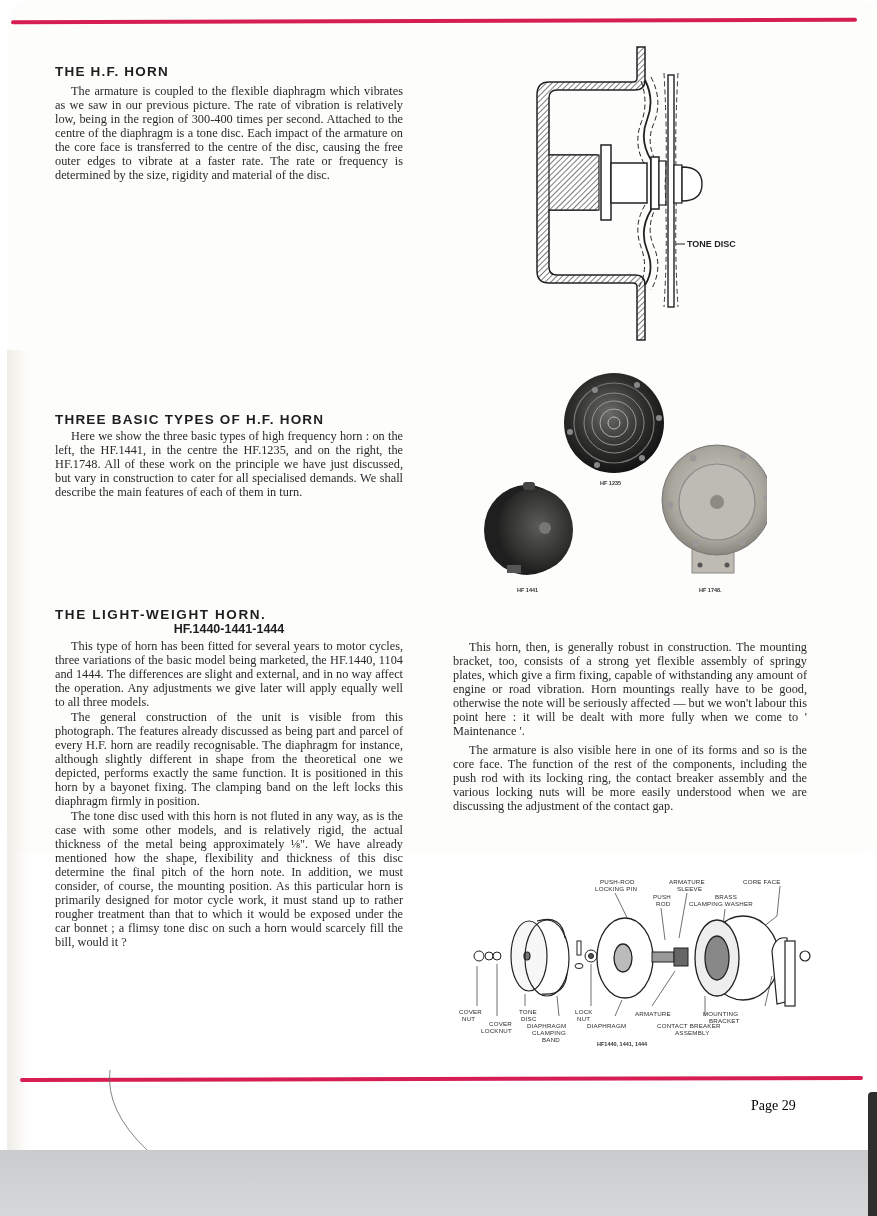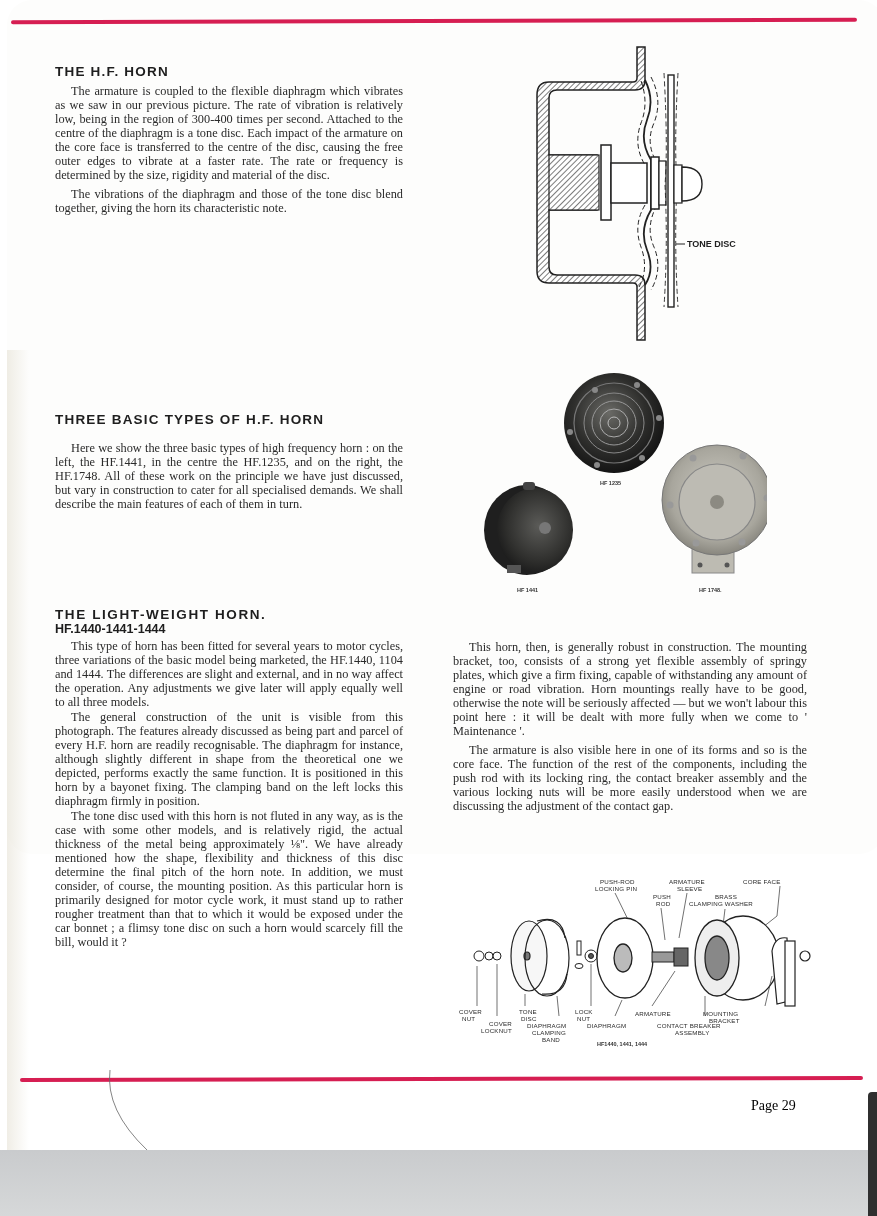--- a/index.html
+++ b/index.html
@@ -11,21 +11,21 @@
     .rule.bottom { left:13px; top:1077px; width:843px; transform:rotate(-0.15deg); }
     .bg-bottom { position:absolute; left:0; top:1150px; width:877px; height:66px;
                  background:linear-gradient(#c9cbcd, #d6d8d9); }
     .edge-bar { position:absolute; left:868px; top:1092px; width:9px; height:124px; background:#2f2f2f; border-radius:4px 0 0 0; }
     .left-stain { position:absolute; left:0; top:350px; width:22px; height:800px;
                   background:linear-gradient(90deg, rgba(225,220,205,0.5), rgba(255,255,255,0)); }
 
     .heading { font-family:"Liberation Sans", "DejaVu Sans", sans-serif; font-weight:bold;
                font-size:13.5px; letter-spacing:1.2px; color:#1e1e1e; margin:0; }
     .subheading { font-family:"Liberation Sans", "DejaVu Sans", sans-serif; font-weight:bold;
-                  font-size:12.5px; color:#1e1e1e; margin:0; }
+                  font-size:12.5px; color:#1e1e1e; margin:0;text-align:center; }
     .col { position:absolute; width:348px; }
     p.body { margin:0 0 5px 0; font-size:12.3px; line-height:14px; text-align:justify; text-indent:16px; }
 
     #sec-hf { left:48px; top:64px; }
     #sec-types { left:48px; top:412px; }
     #sec-light { left:48px; top:607px; }
     #sec-right { left:446px; top:640px; width:354px; }
 
     .fig { position:absolute; }
     #fig-section { left:520px; top:45px; width:250px; height:300px;font-weight:bold; }
@@ -40,25 +40,24 @@
 </head>
 <body>
 
 <div class="page">
   <div class="left-stain"></div>
   <div class="rule top"></div>
 
   <div class="col" id="sec-hf">
     <h2 class="heading" style="margin-bottom:5px;">THE H.F. HORN</h2>
     <p class="body">The armature is coupled to the flexible diaphragm which vibrates as we saw in our previous picture. The rate of vibration is relatively low, being in the region of 300-400 times per second. Attached to the centre of the diaphragm is a tone disc. Each impact of the armature on the core face is transferred to the centre of the disc, causing the free outer edges to vibrate at a faster rate. The rate or frequency is determined by the size, rigidity and material of the disc.</p>
-    <p class="body">The vibrations of the diaphragm and those of the tone disc blend together, giving the horn its characteristic note.</p>
   </div>
 
   <div class="col" id="sec-types">
-    <h2 class="heading" style="margin-bottom:14px;">THREE BASIC TYPES OF H.F. HORN</h2>
+    <h2 class="heading" style="margin-bottom:2px;">THREE BASIC TYPES OF H.F. HORN</h2>
     <p class="body">Here we show the three basic types of high frequency horn : on the left, the HF.1441, in the centre the HF.1235, and on the right, the HF.1748. All of these work on the principle we have just discussed, but vary in construction to cater for all specialised demands. We shall describe the main features of each of them in turn.</p>
   </div>
 
   <div class="col" id="sec-light">
     <h2 class="heading" style="letter-spacing:1.6px;">THE LIGHT-WEIGHT HORN.</h2>
     <h3 class="subheading" style="margin-bottom:3px;">HF.1440-1441-1444</h3>
     <p class="body" style="margin-bottom:1px;">This type of horn has been fitted for several years to motor cycles, three variations of the basic model being marketed, the HF.1440, 1104 and 1444. The differences are slight and external, and in no way affect the operation. Any adjustments we give later will apply equally well to all three models.</p>
     <p class="body" style="margin-bottom:1px;">The general construction of the unit is visible from this photograph. The features already discussed as being part and parcel of every H.F. horn are readily recognisable. The diaphragm for instance, although slightly different in shape from the theoretical one we depicted, performs exactly the same function. It is positioned in this horn by a bayonet fixing. The clamping band on the left locks this diaphragm firmly in position.</p>
     <p class="body">The tone disc used with this horn is not fluted in any way, as is the case with some other models, and is relatively rigid, the actual thickness of the metal being approximately ⅛". We have already mentioned how the shape, flexibility and thickness of this disc determine the final pitch of the horn note. In addition, we must consider, of course, the mounting position. As this particular horn is primarily designed for motor cycle work, it must stand up to rather rougher treatment than that to which it would be exposed under the car bonnet ; a flimsy tone disc on such a horn would scarcely fill the bill, would it ?</p>
   </div>

